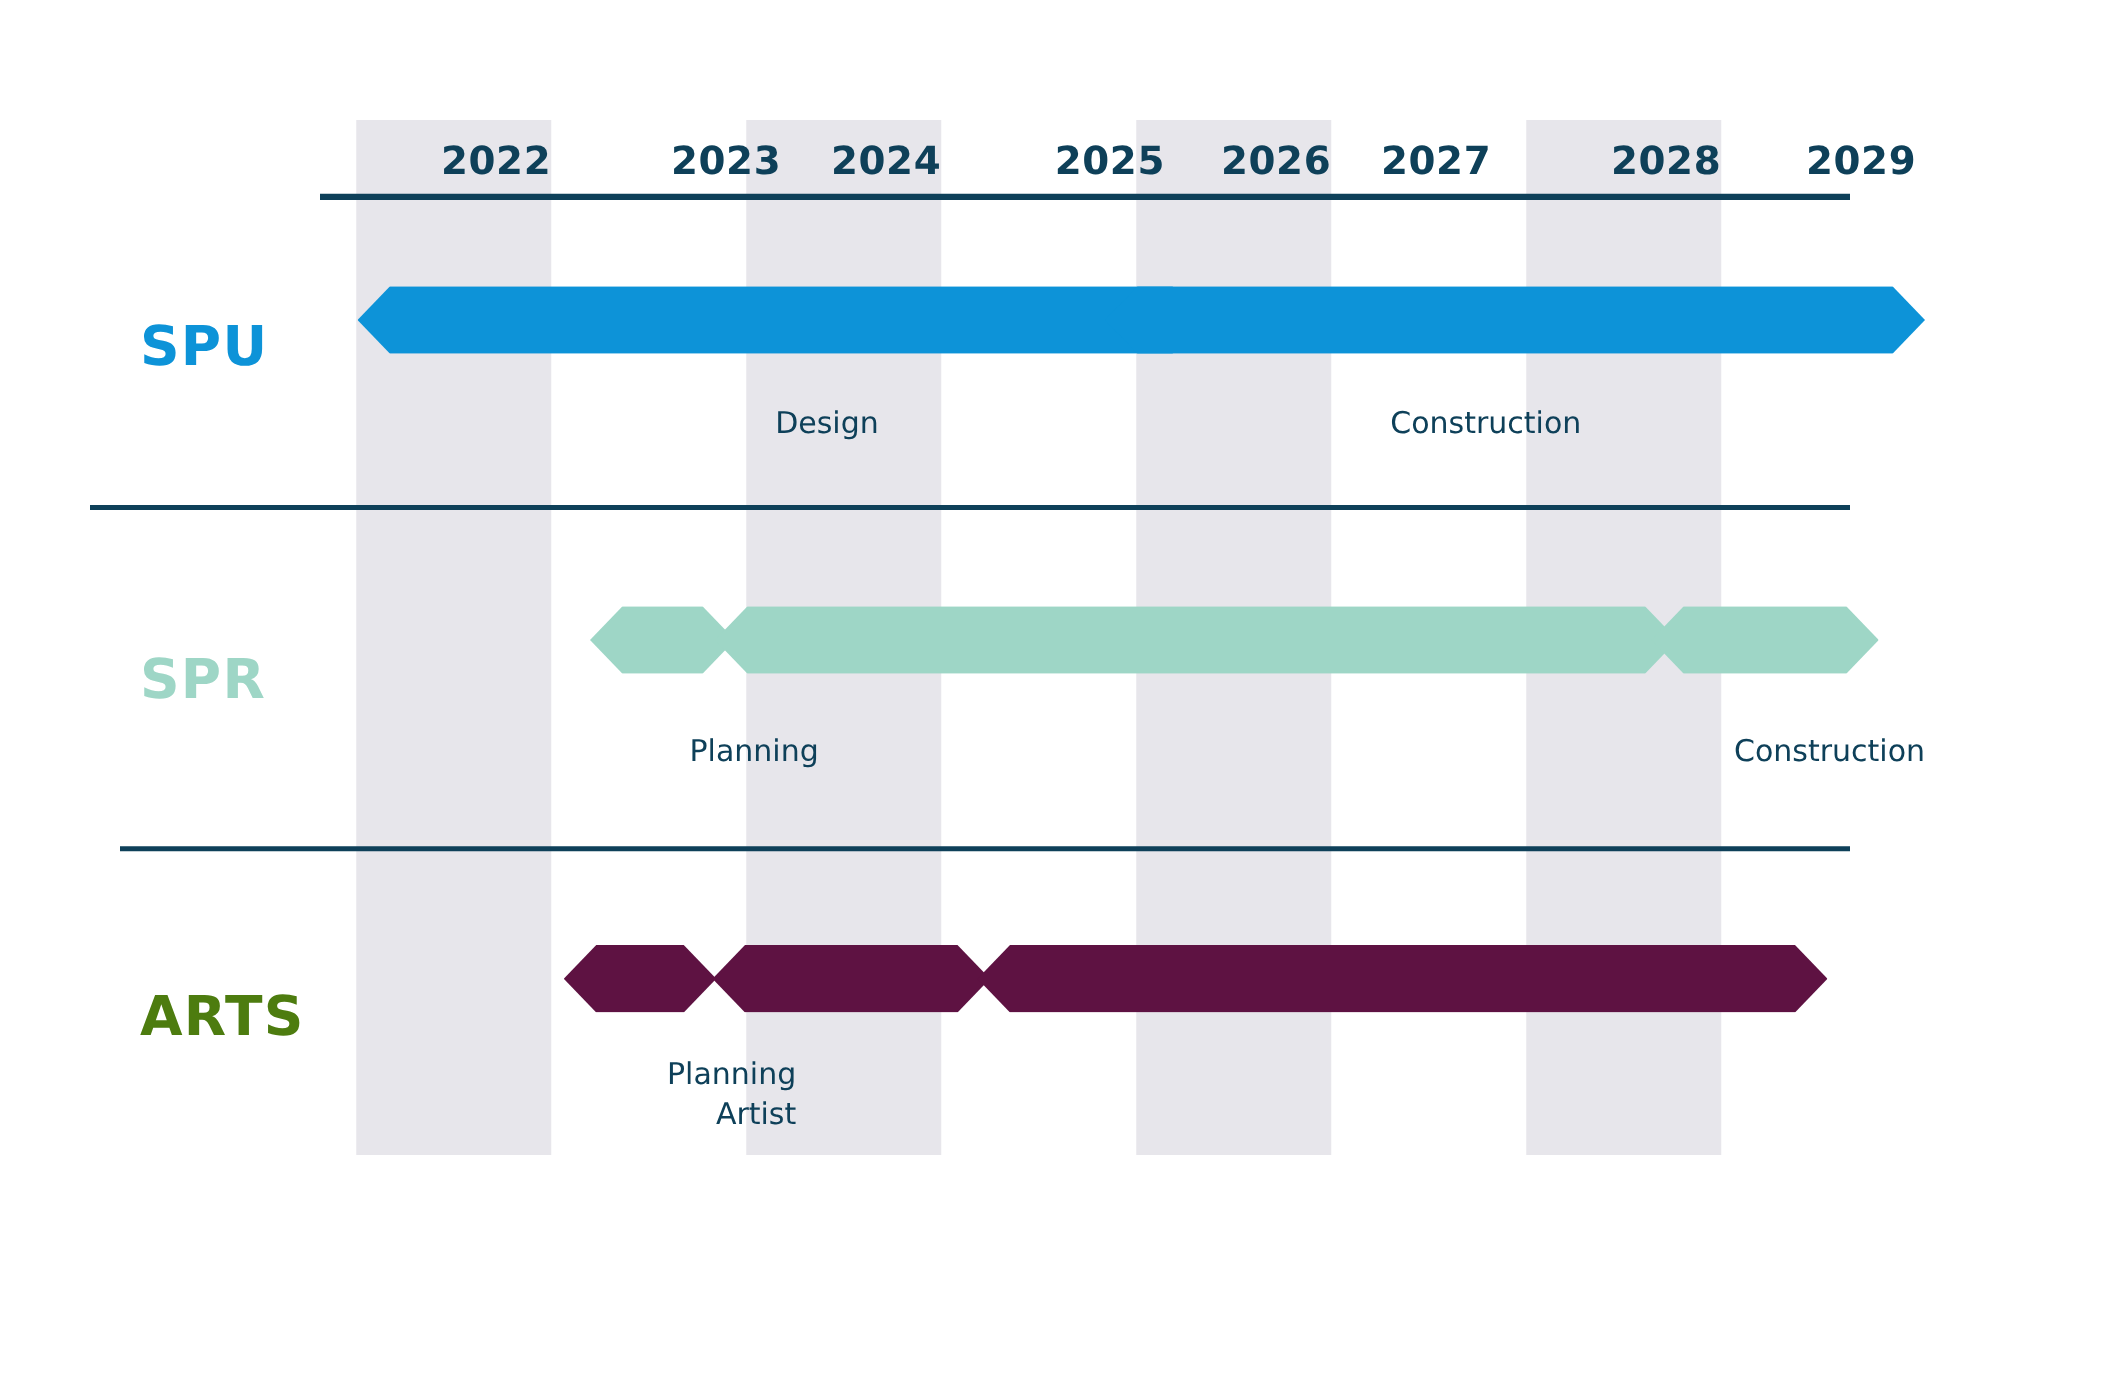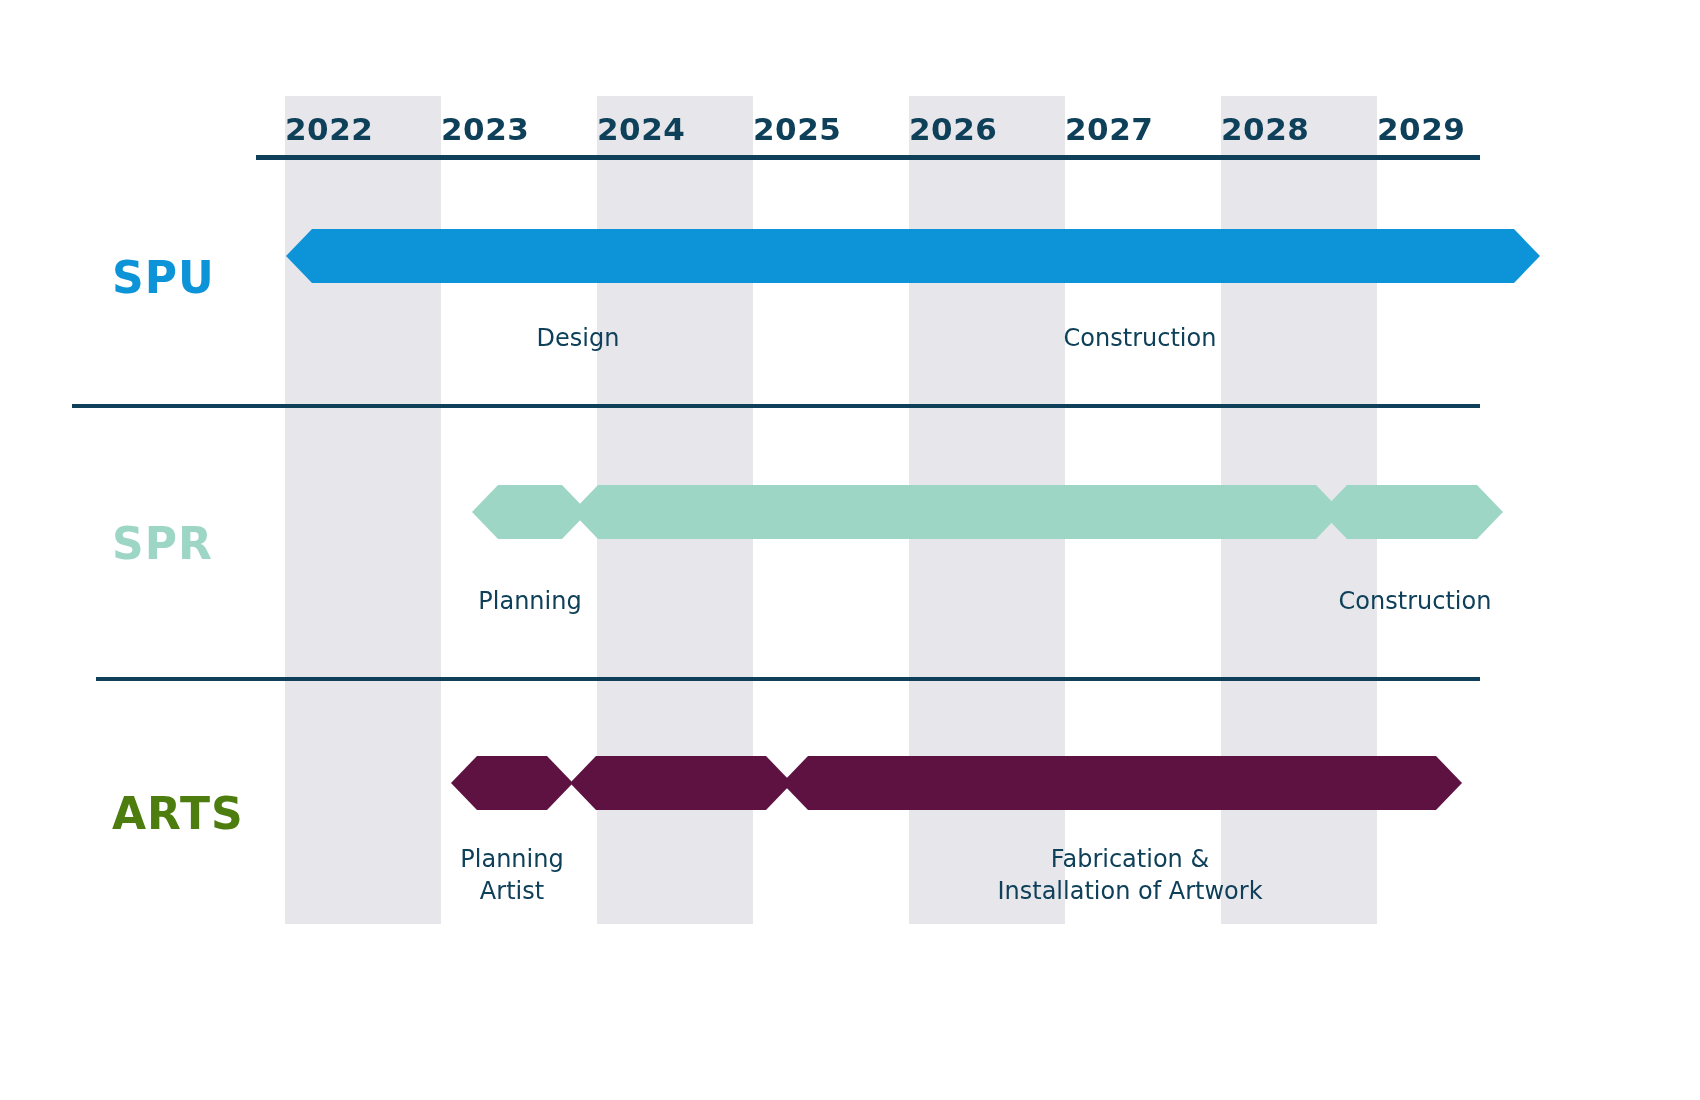--- a/index.html
+++ b/index.html
@@ -30,21 +30,21 @@
     top: 96px;
     height: 828px;
   }
 
   
   .year-label {
     position: absolute;
     top: 108px;
     height: 42px;
     line-height: 42px;
-    text-align: left;
+    text-align: right;
     color: #0e4059;
     font-size: 31px;
     font-weight: 700;
     letter-spacing: 0.5px;
     font-family: "DejaVu Sans", sans-serif;
   }
 
   
   .rule {
     position: absolute;
@@ -77,38 +77,38 @@
   .cap-notch-point {
     clip-path: polygon(26px 0, calc(100% - 26px) 0, 100% 50%, calc(100% - 26px) 100%, 26px 100%, 0 50%);
   }
 
   
   .caption {
     position: absolute;
     color: #0e4059;
     font-size: 24px;
     font-weight: 400;
-    text-align: center;
+    text-align: right;
     line-height: 32px;
     font-family: "DejaVu Sans", sans-serif;
     white-space: pre-line;
   }
 </style>
 </head>
 <body>
 
 <div id="timeline-root">
 
   <div class="band" style="left:285px;  width:156px;"></div>
   <div class="band" style="left:597px;  width:156px;"></div>
   <div class="band" style="left:909px;  width:156px;"></div>
   <div class="band" style="left:1221px; width:156px;"></div>
 
   <div class="year-label" style="left:285px; width:156px;">2022</div>
-  <div class="year-label" style="left:441px; width:168px;">2023</div>
+  <div class="year-label" style="left:441px; width:168px;padding-left:16px;">2023</div>
   <div class="year-label" style="left:597px; width:156px;">2024</div>
   <div class="year-label" style="left:753px; width:179px;">2025</div>
   <div class="year-label" style="left:909px; width:156px;">2026</div>
   <div class="year-label" style="left:1065px; width:128px;">2027</div>
   <div class="year-label" style="left:1221px; width:156px;">2028</div>
   <div class="year-label" style="left:1377px; width:156px;">2029</div>
 
   <div class="rule rule-top"></div>
   <div class="rule rule-mid1"></div>
   <div class="rule rule-mid2"></div>
@@ -131,16 +131,14 @@
   <div class="caption" style="left:1290px; top:585px; width:250px;">Construction</div>
 
   <div class="row-name arts">ARTS</div>
 
   <div class="bar arts cap-notch-point" style="left:451px; top:756px; width:122px;"></div>
   <div class="bar arts cap-notch-point" style="left:570px; top:756px; width:222px;"></div>
   <div class="bar arts cap-notch-point" style="left:782px; top:756px; width:680px;"></div>
 
   <div class="caption" style="left:387px; top:843px; width:250px;">Planning
 Artist</div>
-  <div class="caption" style="left:975px; top:843px; width:310px;">Fabrication &amp;
-Installation of Artwork</div>
 
 </div>
 
 </body></html>

